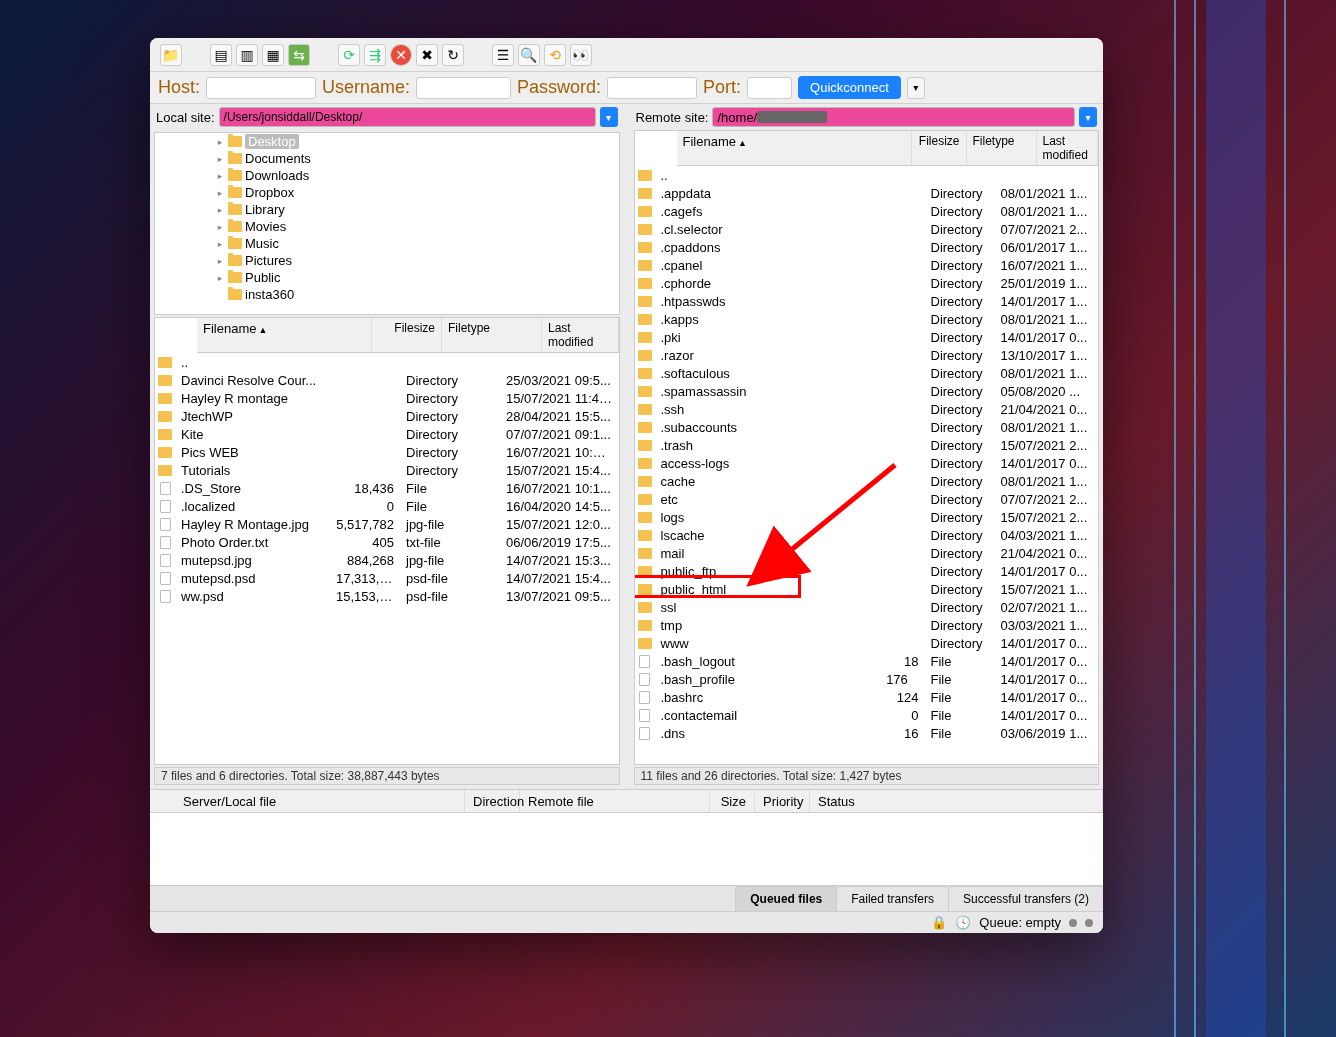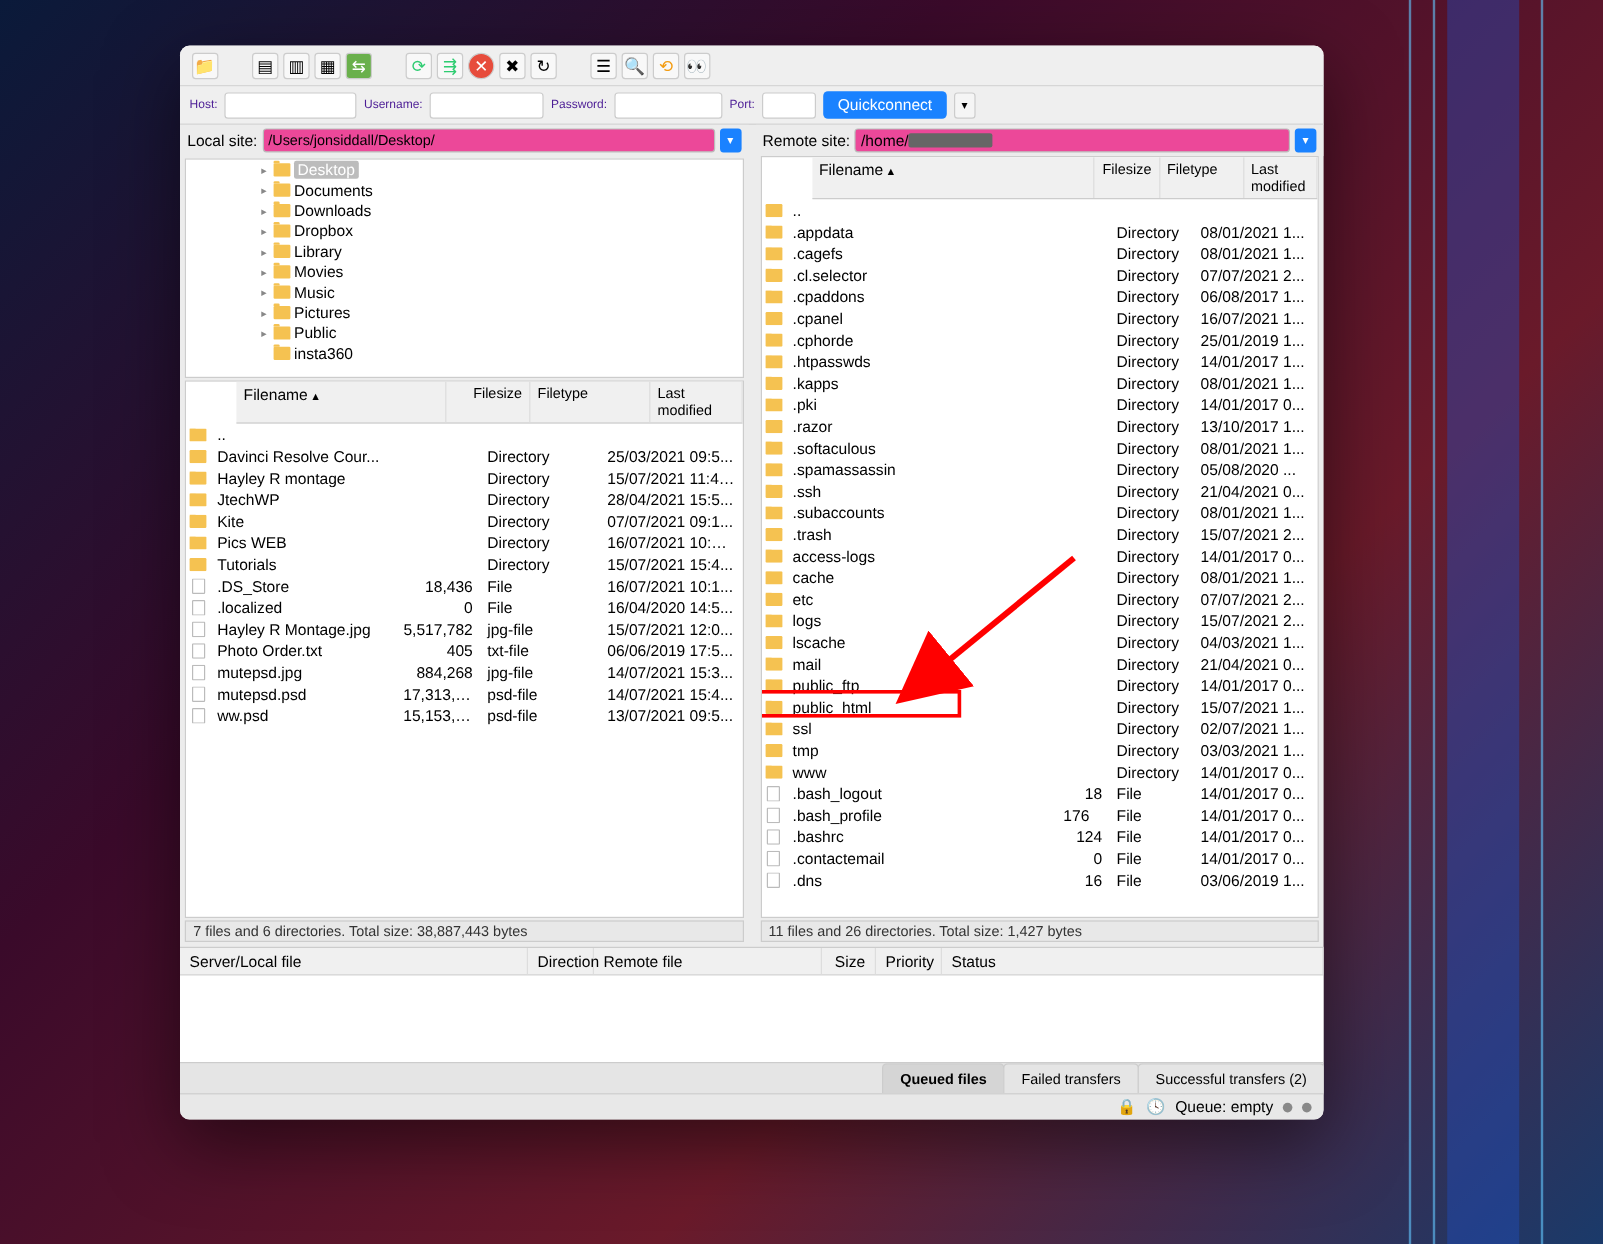--- a/index.html
+++ b/index.html
@@ -10,21 +10,21 @@
   .titlebar { height: 28px; background: linear-gradient(#f6f6f6, #e8e8e8); border-bottom: 1px solid #d0d0d0; display: flex; align-items: center; position: relative; padding: 0 10px; }
   .traffic { display: flex; gap: 8px; margin-right: 10px; }
   .tl { width: 12px; height: 12px; border-radius: 50%; }
   .tl.red { background:#ff5f57; } .tl.yellow { background:#ffbd2e; } .tl.green { background:#28c940; }
   .titlebar .title { position: absolute; left:0; right:0; text-align:center; font-size:13px; color:#333; pointer-events:none; }
   .blur { background:#666; color:transparent; display:inline-block; height:14px; vertical-align:middle; border-radius:2px; }
   .toolbar { height: 34px; background:#efefef; border-bottom:1px solid #d0d0d0; display:flex; align-items:center; padding:0 10px; gap:4px; }
   .tb-sep { width: 20px; }
   .tb-icon { width:22px; height:22px; display:flex; align-items:center; justify-content:center; border:1px solid #ccc; border-radius:3px; background:#f8f8f8; font-size:14px; cursor:pointer; }
   .quick { height: 32px; background:#efefef; border-bottom:1px solid #d0d0d0; display:flex; align-items:center; padding:0 8px; gap:6px; }
-  .quick label { font-size:10px; color:#4c1d95; }
+  .quick label { font-size:18px; color:#a16207; }
   .quick input { height:22px; border:1px solid #ccc; border-radius:3px; padding:0 4px; background:#fff; }
   .qc-btn { background:#1a82ff; color:#fff; border:none; border-radius:4px; padding:4px 12px; font-size:13px; cursor:pointer; }
   .qc-drop { width:18px; height:22px; border:1px solid #ccc; border-radius:3px; background:#f5f5f5; display:flex; align-items:center; justify-content:center; font-size:10px; cursor:pointer; }
   .panes { flex:1; display:flex; gap:6px; padding:0; }
   .pane { flex:1; display:flex; flex-direction:column; min-width:0; }
   .site-row { height:26px; display:flex; align-items:center; padding:0 6px; gap:4px; background:#ececec; }
   .site-row label { font-size:13px; white-space:nowrap; }
   .site-input { flex:1; height:20px; border:1px solid #bbb; border-radius:3px; background:#ec4899; padding:0 4px; display:flex; align-items:center; font-size:12px; }
   .site-drop { width:18px; height:20px; background:#1a82ff; border-radius:3px; color:#fff; display:flex; align-items:center; justify-content:center; font-size:10px; cursor:pointer; }
   .tree { background:#fff; border:1px solid #ccc; margin:2px 4px; overflow:auto; }
@@ -35,21 +35,21 @@
   .folder-icon::before { content:""; position:absolute; top:-2px; left:0; width:5px; height:2px; background:#f5c251; border-radius:1px 1px 0 0; }
   .file-icon { width:11px; height:13px; background:#fff; border:1px solid #bbb; border-radius:1px; display:inline-block; }
   .sel { background:#bcbcbc; color:#fff; padding:0 3px; border-radius:2px; }
   .list { flex:1; background:#fff; border:1px solid #ccc; margin:0 4px; overflow:auto; position:relative; }
   .list-head { display:flex; background:#f0f0f0; border-bottom:1px solid #ccc; position:sticky; top:0;margin-left:42px; }
   .list-head > div { padding:3px 6px; font-size:12px; border-right:1px solid #ddd; }
   .list-row { display:flex; align-items:center; height:18px; font-size:12px; }
   .list-row > div { padding:0 6px; white-space:nowrap; overflow:hidden; text-overflow:ellipsis; }
   .c-icon { width:20px; flex:none; padding:0 3px !important; display:flex; align-items:center; justify-content:center; }
   .status-line { height:18px; background:#e8e8e8; border:1px solid #ccc; margin:2px 4px 4px; font-size:12px; padding:1px 6px; color:#333; }
-  .transfer-head { height:24px; background:#f0f0f0; border-top:1px solid #ccc; border-bottom:1px solid #ccc; display:flex; font-size:12px; }
+  .transfer-head { height:24px; background:#f0f0f0; border-top:1px solid #ccc; border-bottom:1px solid #ccc; display:flex; font-size:12px;padding-left:25px; }
   .transfer-head > div { padding:4px 8px; border-right:1px solid #ddd; }
   .transfer-body { height:72px; background:#fff; }
   .tabs { height:26px; background:#e5e5e5; border-top:1px solid #ccc; display:flex; align-items:flex-end;justify-content:flex-end; }
   .tab { padding:5px 14px; background:#e5e5e5; border:1px solid #ccc; border-bottom:none; font-size:12px; border-radius:4px 4px 0 0; margin-right:-1px; cursor:pointer; }
   .tab.active { background:#d5d5d5; font-weight:bold; }
   .statusbar { height:22px; background:#e8e8e8; border-top:1px solid #ccc; display:flex; align-items:center; justify-content:flex-end; padding:0 10px; gap:8px; font-size:12px; }
   .sort-ind { font-size:9px; margin-left:2px; }
   .highlight-box { position:absolute; border:3px solid #ff0000; pointer-events:none; }
   .arrow { position:absolute; pointer-events:none; }
   .arrow svg { overflow:visible; }
@@ -350,21 +350,21 @@
               <div style="width:70px">Directory</div>
               <div style="flex:1">07/07/2021 2...</div>
             </div>
             <div class="list-row">
               <div class="c-icon">
                 <span class="folder-icon"></span>
               </div>
               <div style="width:215px">.cpaddons</div>
               <div style="width:55px;text-align:right"></div>
               <div style="width:70px">Directory</div>
-              <div style="flex:1">06/08/2017 1...</div>
+              <div style="flex:1">06/01/2017 1...</div>
             </div>
             <div class="list-row">
               <div class="c-icon">
                 <span class="folder-icon"></span>
               </div>
               <div style="width:215px">.cpanel</div>
               <div style="width:55px;text-align:right"></div>
               <div style="width:70px">Directory</div>
               <div style="flex:1">16/07/2021 1...</div>
             </div>

